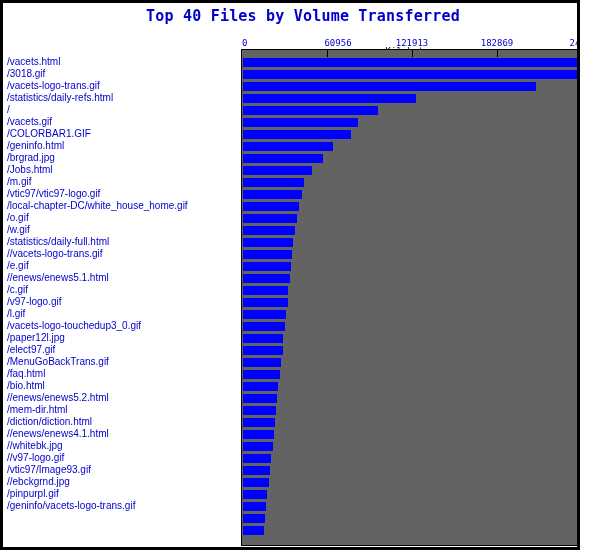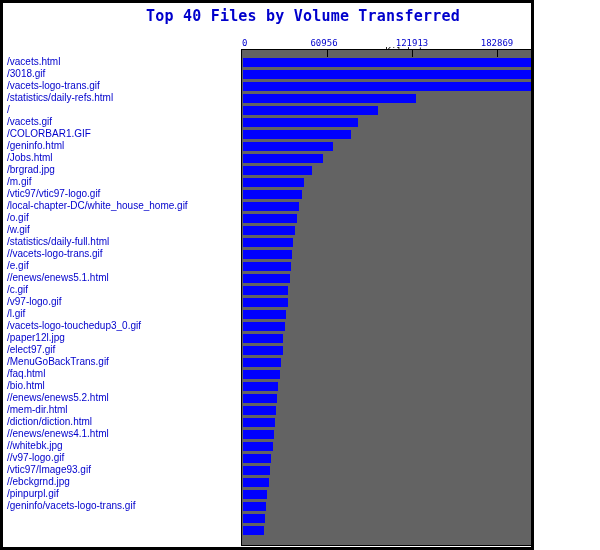--- a/index.html
+++ b/index.html
@@ -6,21 +6,21 @@
   html, body {
     margin: 0;
     padding: 0;
     background: #ffffff;
   }
   body {
     font-family: "DejaVu Sans Mono", "Liberation Mono", monospace;
   }
   #frame {
     position: relative;
-    width: 534px;
+    width: 580px;
     height: 550px;
     background: #ffffff;
     box-sizing: border-box;
     border: 3px solid #000000;
     overflow: hidden;
   }
   #title {
     position: absolute;
     top: 4px;
     left: 0;
@@ -127,21 +127,21 @@
 <body>
 
 <div id="frame">
 
   <div id="title">Top 40 Files by Volume Transferred</div>
 
   <div id="axis-title">Kilobytes</div>
 
   <div id="axis-ticklabels">
       <div class="ticklabel" style="transform: translateX(0px); left: 1px;">0</div>
-      <div class="ticklabel" style="left: 83px;">60956</div>
+      <div class="ticklabel" style="left: 97px;">60956</div>
       <div class="ticklabel" style="left: 171px;">121913</div>
       <div class="ticklabel" style="left: 255.999px;">182869</div>
       <div class="ticklabel" style="transform: translateX(-100%); left: 361px;">243826</div>
     </div>
 
   <div id="plot">
     <div id="tickstrip">
         <div class="tickmark" style="left: 85px;"></div>
         <div class="tickmark" style="left: 170px;"></div>
         <div class="tickmark" style="left: 255px;"></div>
@@ -272,22 +272,22 @@
 
   <div id="labels">
       <div class="label-row">/vacets.html</div>
       <div class="label-row">/3018.gif</div>
       <div class="label-row">/vacets-logo-trans.gif</div>
       <div class="label-row">/statistics/daily-refs.html</div>
       <div class="label-row">/</div>
       <div class="label-row">/vacets.gif</div>
       <div class="label-row">/COLORBAR1.GIF</div>
       <div class="label-row">/geninfo.html</div>
+      <div class="label-row">/brgrad.jpg</div>
       <div class="label-row">/Jobs.html</div>
-      <div class="label-row">/brgrad.jpg</div>
       <div class="label-row">/m.gif</div>
       <div class="label-row">/vtic97/vtic97-logo.gif</div>
       <div class="label-row">/local-chapter-DC/white_house_home.gif</div>
       <div class="label-row">/o.gif</div>
       <div class="label-row">/w.gif</div>
       <div class="label-row">/statistics/daily-full.html</div>
       <div class="label-row">//vacets-logo-trans.gif</div>
       <div class="label-row">/e.gif</div>
       <div class="label-row">//enews/enews5.1.html</div>
       <div class="label-row">/c.gif</div>

